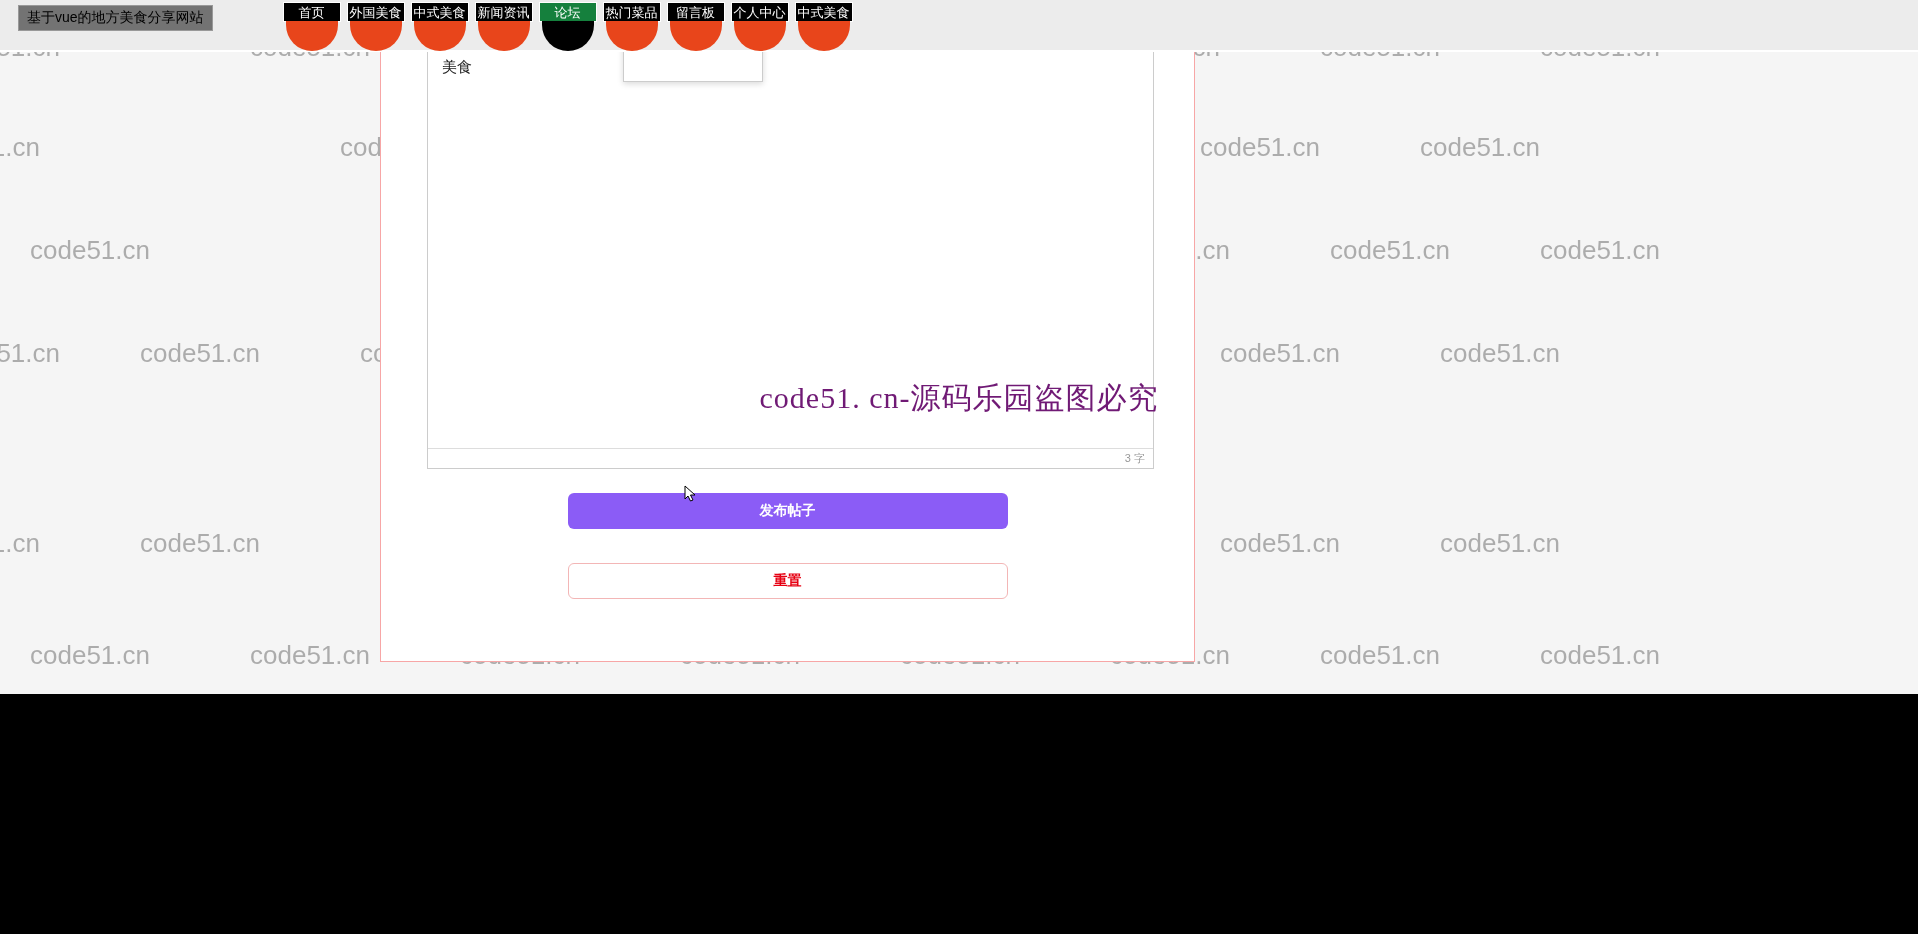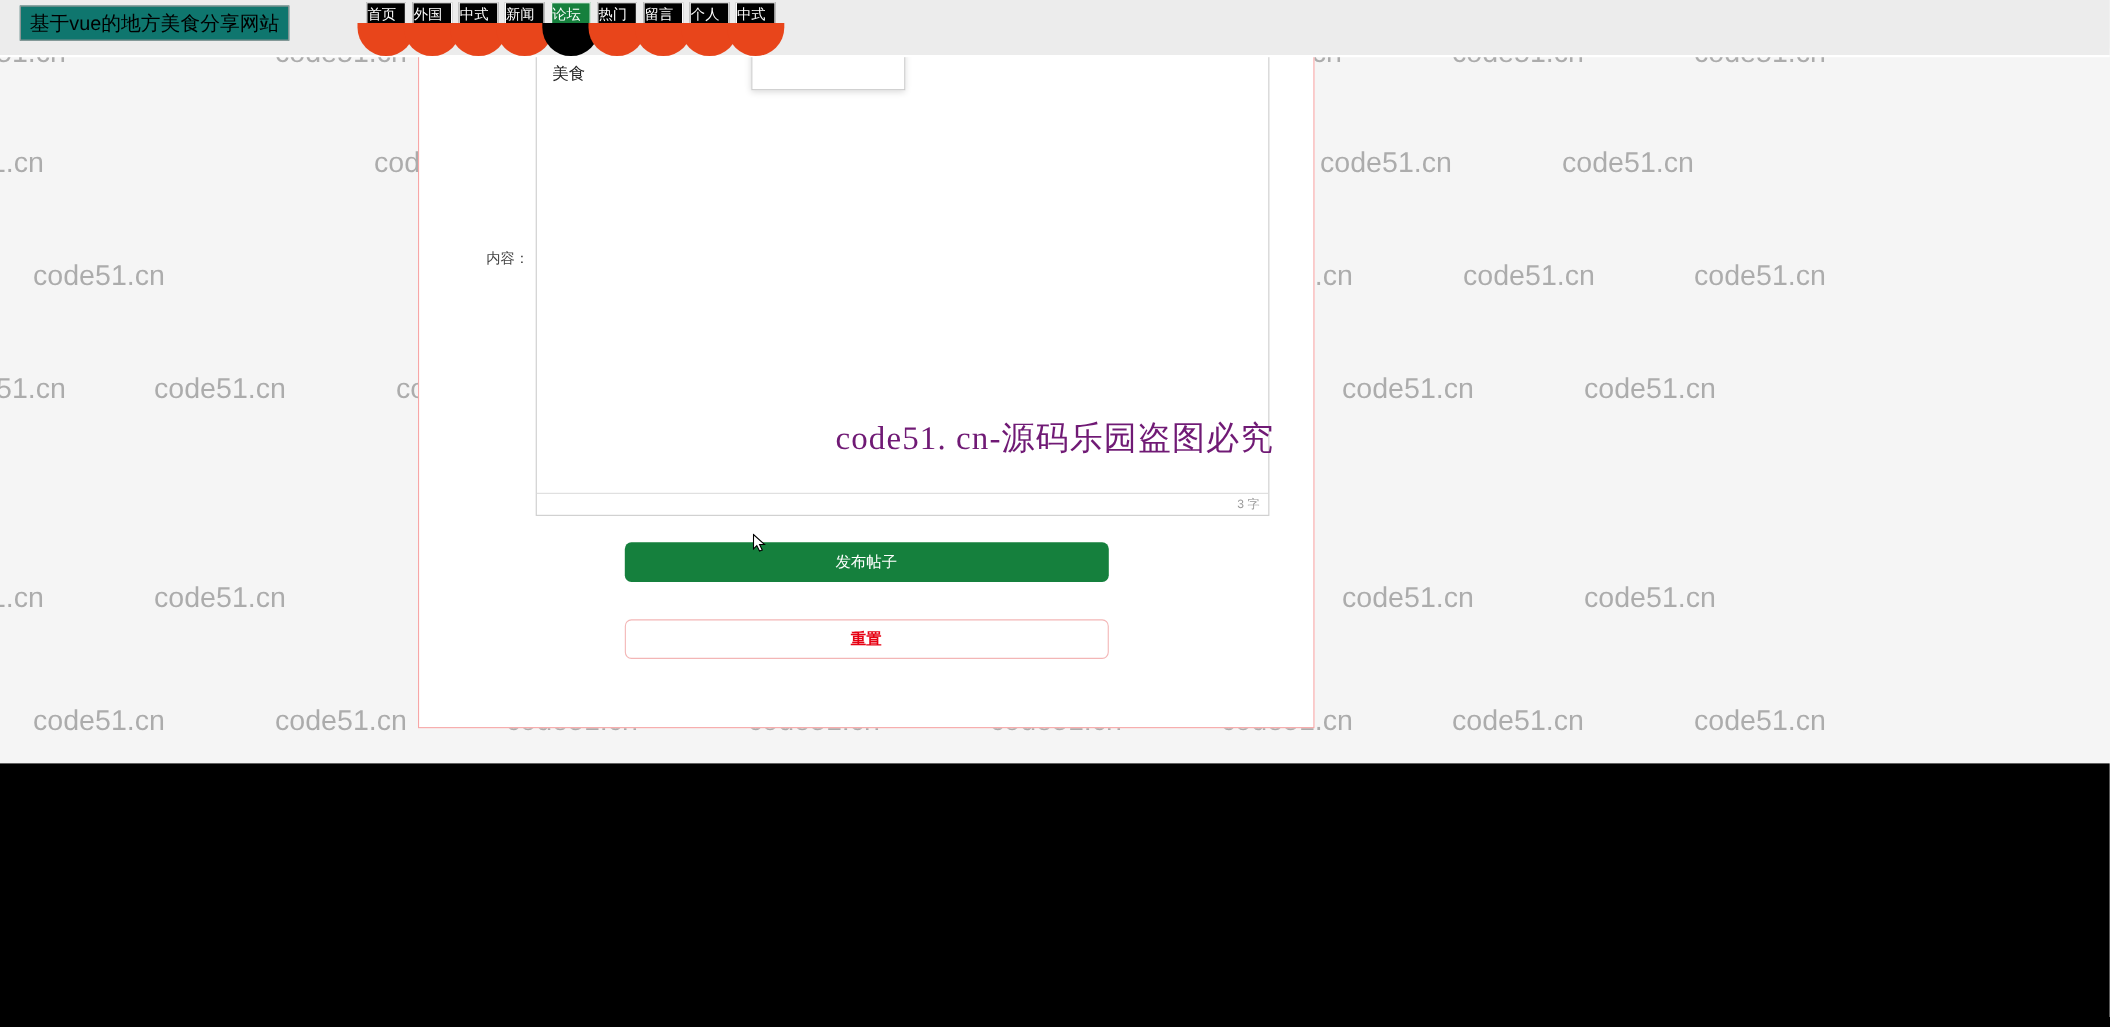--- a/index.html
+++ b/index.html
@@ -4,23 +4,23 @@
 <style>
 *{margin:0;padding:0;box-sizing:border-box;}
 body{font-family:"Microsoft YaHei",sans-serif;background:#f5f5f5;width:1918px;height:934px;position:relative;overflow:hidden;}
 
 
 .wm{position:absolute;inset:0;pointer-events:none;z-index:0;}
 .wm span{position:absolute;color:#555;opacity:0.45;font-size:26px;font-family:Arial,sans-serif;white-space:nowrap;}
 
 
 .topbar{position:absolute;top:0;left:0;right:0;height:50px;background:#ececec;z-index:3;display:flex;align-items:flex-start;padding-top:2px;}
-.site-title{background:#0f766e;border:1px solid #999;padding:3px 8px;font-size:18px;margin-left:18px;position:relative;top:3px;}
+.site-title{background:#737373;border:1px solid #999;padding:3px 8px;font-size:14px;margin-left:18px;position:relative;top:3px;}
 .nav{display:flex;gap:6px;margin-left:70px;}
-.nav-item{position:relative;width:36px;height:20px;background:#000;color:#fff;font-size:13px;text-align:left;line-height:20px;border:1px solid #fff;cursor:pointer;}
+.nav-item{position:relative;width:58px;height:20px;background:#000;color:#fff;font-size:13px;text-align:center;line-height:20px;border:1px solid #fff;cursor:pointer;}
 .nav-item.active{background:#15803d;}
 .nav-bulb{position:absolute;top:18px;left:50%;transform:translateX(-50%);width:52px;height:30px;background:#e8451b;border-radius:0 0 26px 26px;}
 .nav-item.active .nav-bulb{background:#000;}
 
 
 .whitestrip{position:absolute;top:44px;left:0;right:0;height:8px;background:#fff;z-index:2;}
 
 
 .panel-outer{position:absolute;top:0;left:380px;width:815px;height:662px;border:1px solid #f7a6a6;background:#fff;z-index:1;}
 .form-row{display:flex;align-items:flex-start;padding:0 40px;}
@@ -39,21 +39,21 @@
 .color-bg::after{content:"";position:absolute;bottom:1px;left:2px;right:2px;height:2px;background:#888;}
 .editor-body{min-height:408px;padding:18px 14px;font-size:15px;color:#222;position:relative;}
 .editor-foot{border-top:1px solid #ddd;height:20px;display:flex;justify-content:flex-end;align-items:center;padding:0 8px;font-size:11px;color:#999;}
 
 
 .popup{position:absolute;top:26px;left:195px;width:140px;height:44px;background:#fff;border:1px solid #ccc;box-shadow:0 2px 6px rgba(0,0,0,0.15);z-index:5;}
 
 
 .btn-row{display:flex;justify-content:center;margin-top:24px;}
 .btn{width:440px;height:36px;border-radius:6px;font-size:14px;cursor:pointer;border:none;}
-.btn-primary{background:#15803d;color:#fff;}
+.btn-primary{background:#8b5cf6;color:#fff;font-weight:bold;}
 .btn-secondary{background:#fff;color:#e60012;border:1px solid #f3b6b6;margin-top:10px;font-weight:bold;}
 
 
 .blackbar{position:absolute;left:0;right:0;bottom:0;height:240px;background:#000;z-index:2;}
 
 
 .center-mark{position:absolute;top:378px;left:0;right:0;text-align:center;font-size:30px;color:#701a75;font-family:"SimSun",serif;z-index:4;pointer-events:none;letter-spacing:1px;}
 
 
 .cursor{position:absolute;top:485px;left:684px;z-index:6;pointer-events:none;}
@@ -121,21 +121,20 @@
     <div class="nav-item"><span>热门菜品</span><div class="nav-bulb"></div></div>
     <div class="nav-item"><span>留言板</span><div class="nav-bulb"></div></div>
     <div class="nav-item"><span>个人中心</span><div class="nav-bulb"></div></div>
     <div class="nav-item"><span>中式美食</span><div class="nav-bulb"></div></div>
   </div>
 </div>
 <div class="whitestrip"></div>
 
 <div class="panel-outer">
   <div class="form-row">
-    <div class="label">内容：</div>
     <div class="editor-wrap">
       <div class="editor">
         <div class="toolbar">
           <div class="tb-btn">
               <svg width="14" height="14" viewBox="0 0 24 24" fill="none" stroke="#666" stroke-width="2">
                 <path d="M9 14l-5-5 5-5"></path>
                 <path d="M4 9h10a6 6 0 016 6v1"></path>
               </svg>
             </div>
           <div class="tb-btn">

